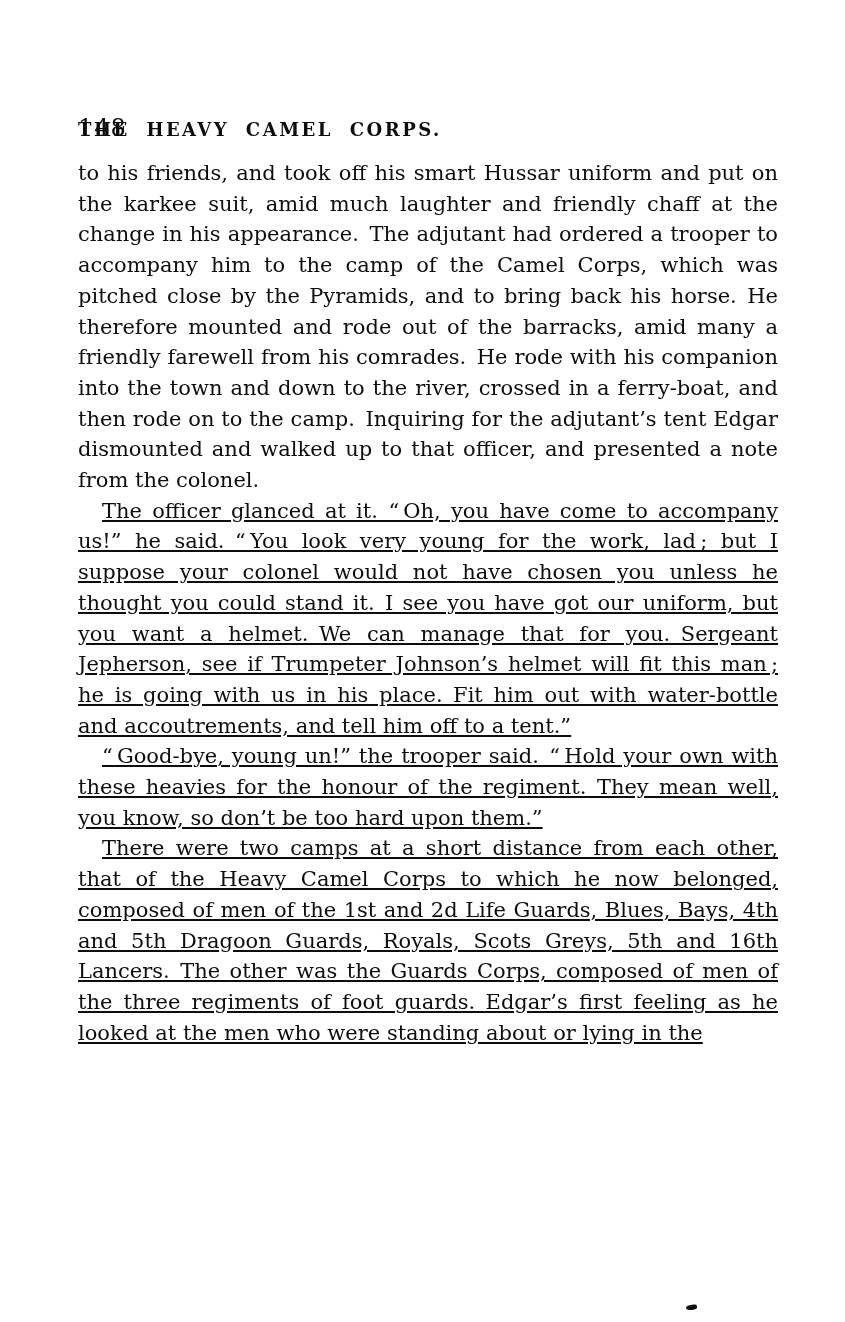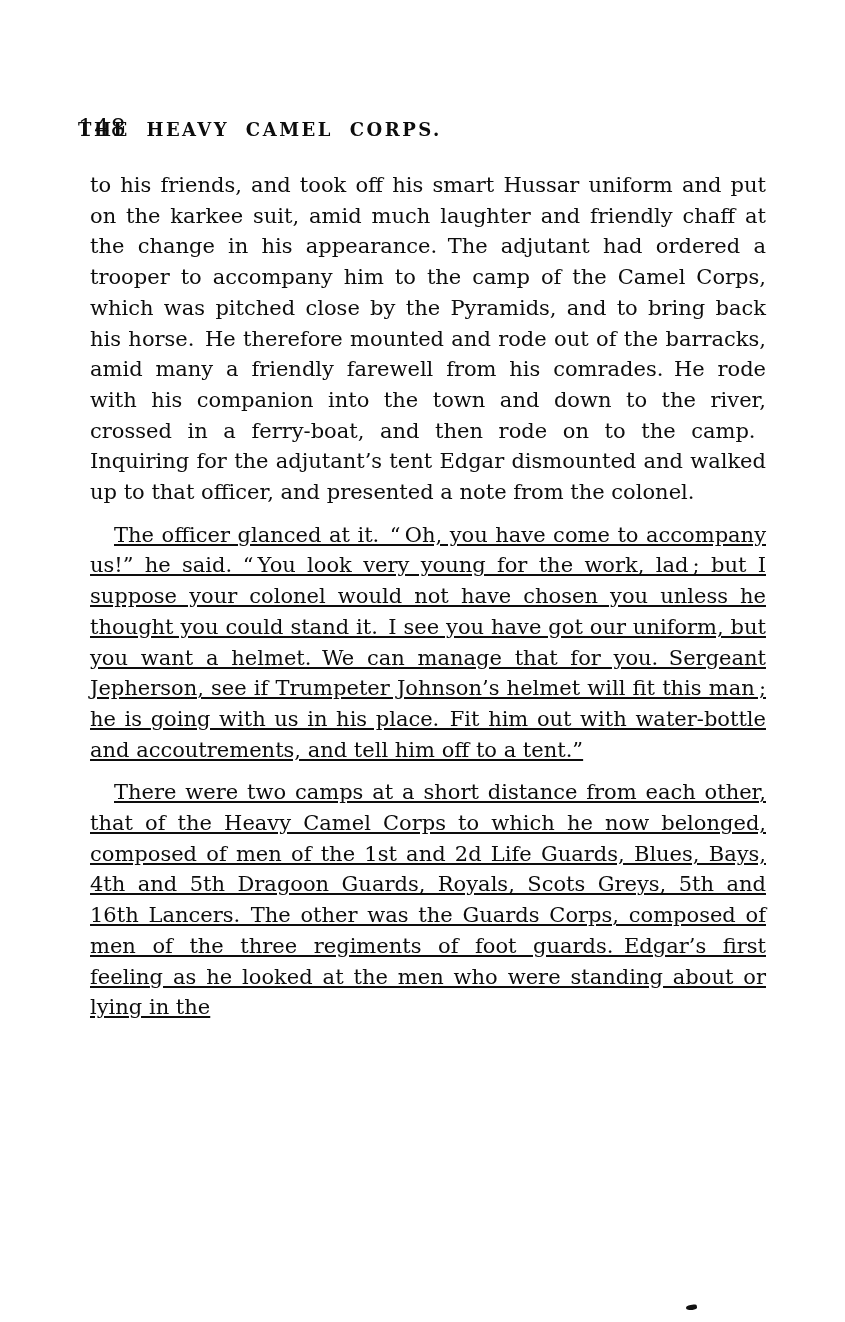--- a/index.html
+++ b/index.html
@@ -50,21 +50,21 @@
   .body-text {
     position: absolute;
     top: 158px;
     left: 78px;
     width: 700px;
     font-size: 21px;
     line-height: 30.7px;
     text-align: justify;
   }
   .body-text p {
-    margin: 12px;
+    margin: 0;
     padding: 0;
   }
   .body-text p.indent {
     text-indent: 24px;
     text-decoration: underline;
   }
   .ink-speck {
     position: absolute;
     left: 686px;
     top: 1305px;
@@ -80,17 +80,18 @@
 
 <div class="page">
   <div class="header-row">
     <span class="page-number">148</span>
     <span class="running-header">THE HEAVY CAMEL CORPS.</span>
   </div>
 
   <div class="body-text">
       <p>to his friends, and took off his smart Hussar uniform and put on the karkee suit, amid much laughter and friendly chaff at the change in his appearance. The adjutant had ordered a trooper to accompany him to the camp of the Camel Corps, which was pitched close by the Pyramids, and to bring back his horse. He therefore mounted and rode out of the barracks, amid many a friendly farewell from his comrades. He rode with his companion into the town and down to the river, crossed in a ferry-boat, and then rode on to the camp. Inquiring for the adjutant’s tent Edgar dismounted and walked up to that officer, and presented a note from the colonel.</p>
       <p class="indent">The officer glanced at it. “ Oh, you have come to accompany us!” he said. “ You look very young for the work, lad ; but I suppose your colonel would not have chosen you unless he thought you could stand it. I see you have got our uniform, but you want a helmet. We can manage that for you. Sergeant Jepherson, see if Trumpeter Johnson’s helmet will fit this man ; he is going with us in his place. Fit him out with water-bottle and accoutrements, and tell him off to a tent.”</p>
+      <p class="indent">“ Good-bye, young un!” the trooper said. “ Hold your own with these heavies for the honour of the regiment. They mean well, you know, so don’t be too hard upon them.”</p>
       <p class="indent">There were two camps at a short distance from each other, that of the Heavy Camel Corps to which he now belonged, composed of men of the 1st and 2d Life Guards, Blues, Bays, 4th and 5th Dragoon Guards, Royals, Scots Greys, 5th and 16th Lancers. The other was the Guards Corps, composed of men of the three regiments of foot guards. Edgar’s first feeling as he looked at the men who were standing about or lying in the</p>
     </div>
 
   <div class="ink-speck"></div>
 </div>
 
 </body></html>

